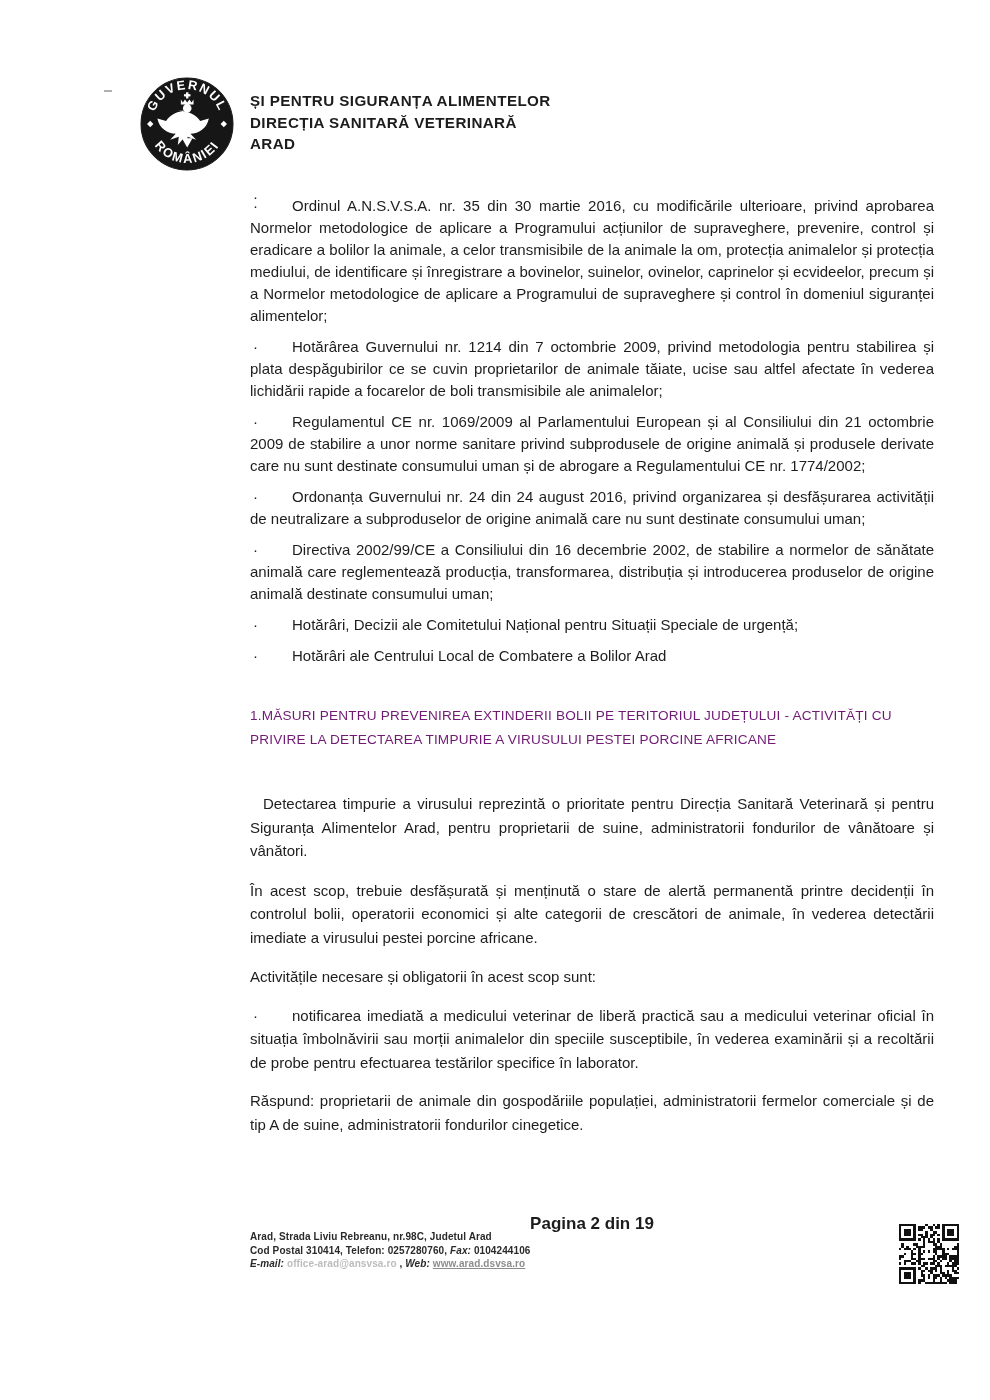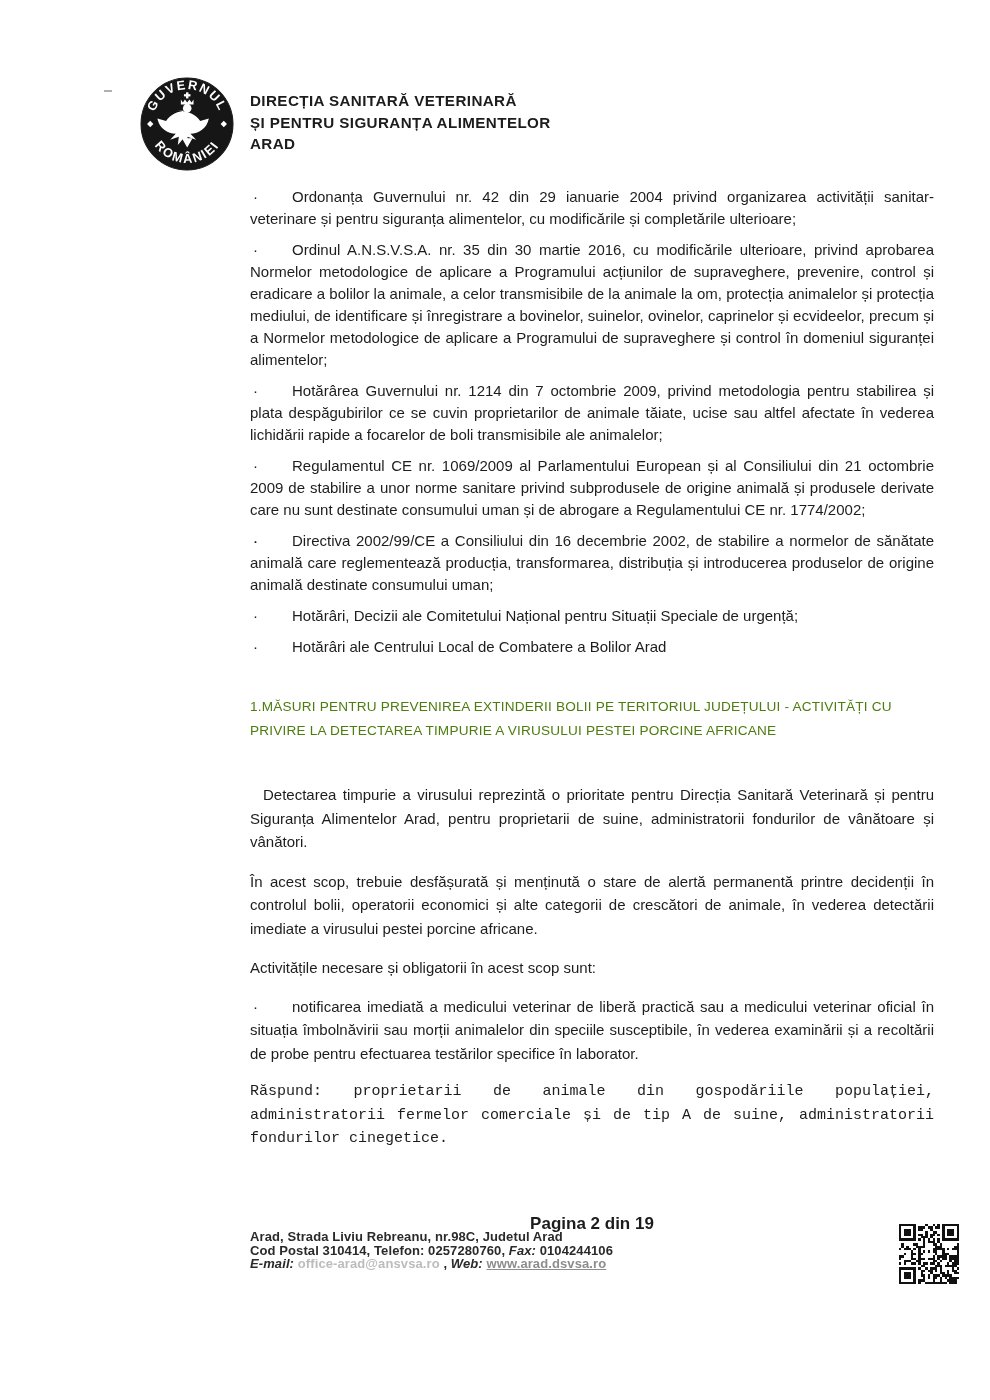--- a/index.html
+++ b/index.html
@@ -32,38 +32,38 @@
     position:absolute;left:250px;top:186px;width:684px;
     font-size:15px;line-height:22px;text-align:justify;color:#1d1d1d;
   }
   .b{position:relative;text-indent:42px;margin:0 0 9px 0;}
   .b .dot{position:absolute;left:3px;top:0;text-indent:0;font-size:15px;}
   .b:last-of-type{margin-bottom:0;}
 
   .heading{
     margin-top:37px;
     font-size:13.6px;line-height:24px;letter-spacing:.2px;
-    text-align:left;color:#4d7c0f;font-weight:normal;
+    text-align:left;color:#701a75;font-weight:normal;
   }
   .lower{line-height:23.5px;}
   .p1{margin-top:40px;text-indent:13px;}
   .p{margin-top:16px;}
   .intro{text-align:left;}
   .ab{position:relative;text-indent:42px;margin-top:9px;}
   .ab .dot{position:absolute;left:3px;top:0;text-indent:0;}
-  .resp{margin-top:8px;font-family:Liberation Mono, monospace;}
+  .resp{margin-top:8px;}
 
   
   .page-indicator{
     position:absolute;left:250px;width:684px;top:1214px;
     text-align:center;font-size:17px;font-weight:bold;color:#1c1c1c;
   }
   .address{
     position:absolute;left:250px;top:1230px;
-    font-size:13px;line-height:13.5px;font-weight:bold;color:#2a2a2a;
+    font-size:10px;line-height:13.5px;font-weight:bold;color:#2a2a2a;
     letter-spacing:.1px;
   }
   .address .lbl{font-weight:bold;color:#2a2a2a;font-style:italic;}
   .link-light{color:#bcbcbc;font-weight:bold;}
   .link-gray{color:#8d8d8d;text-decoration:underline;font-weight:bold;}
 
   .qr{position:absolute;left:899px;top:1224px;width:60px;height:60px;}
 </style>
 </head>
 <body>
@@ -93,45 +93,45 @@
         <rect x="43" y="16.8" width="6.4" height="2.2"></rect>
         <path d="M40,22 l2,3 2,-3 2.2,3 2.2,-3 2,3 2,-3 v5 h-12.4 z"></path>
         <circle cx="46.2" cy="30.5" r="4.2"></circle>
         <path d="M46.2,33 C37,33 29.5,37 25.5,43 l-8.5,-2.5 c2,10 10,14.5 18,15 l-5.5,6 8.5,-3 -1,8 5.2,-6 5.2,6 -1,-8 8.5,3 -5.5,-6 c8,-0.5 16,-5 18,-15 l-8.5,2.5 c-4,-6 -11.5,-10 -22.7,-10 z"></path>
         <path d="M41,60 h10.4 l-5.2,9 z"></path>
       </g>
     </svg>
   </div>
 
   <div class="header-title">
+    <div>ȘI PENTRU SIGURANȚA ALIMENTELOR</div>
     <div>DIRECȚIA SANITARĂ VETERINARĂ</div>
-    <div>ȘI PENTRU SIGURANȚA ALIMENTELOR</div>
     <div>ARAD</div>
   </div>
 
   <div class="content">
 
     <p class="b">
       <span class="dot">·</span>
-      <span>Ordonanța Guvernului nr. 42 din 29 ianuarie 2004 privind organizarea activității sanitar-veterinare și pentru siguranța alimentelor, cu modificările și completările ulterioare;</span>
     </p>
     <p class="b">
       <span class="dot">·</span>
       <span>Ordinul A.N.S.V.S.A. nr. 35 din 30 martie 2016, cu modificările ulterioare, privind aprobarea Normelor metodologice de aplicare a Programului acțiunilor de supraveghere, prevenire, control și eradicare a bolilor la animale, a celor transmisibile de la animale la om, protecția animalelor și protecția mediului, de identificare și înregistrare a bovinelor, suinelor, ovinelor, caprinelor și ecvideelor, precum și a Normelor metodologice de aplicare a Programului de supraveghere și control în domeniul siguranței alimentelor;</span>
     </p>
     <p class="b">
       <span class="dot">·</span>
       <span>Hotărârea Guvernului nr. 1214 din 7 octombrie 2009, privind metodologia pentru stabilirea și plata despăgubirilor ce se cuvin proprietarilor de animale tăiate, ucise sau altfel afectate în vederea lichidării rapide a focarelor de boli transmisibile ale animalelor;</span>
     </p>
     <p class="b">
       <span class="dot">·</span>
       <span>Regulamentul CE nr. 1069/2009 al Parlamentului European și al Consiliului din 21 octombrie 2009 de stabilire a unor norme sanitare privind subprodusele de origine animală și produsele derivate care nu sunt destinate consumului uman și de abrogare a Regulamentului CE nr. 1774/2002;</span>
     </p>
     <p class="b">
       <span class="dot">·</span>
+      <span>Ordonanța Guvernului nr. 24 din 24 august 2016, privind organizarea și desfășurarea activității de neutralizare a subproduselor de origine animală care nu sunt destinate consumului uman;</span>
     </p>
     <p class="b">
       <span class="dot">·</span>
       <span>Directiva 2002/99/CE a Consiliului din 16 decembrie 2002, de stabilire a normelor de sănătate animală care reglementează producția, transformarea, distribuția și introducerea produselor de origine animală destinate consumului uman;</span>
     </p>
     <p class="b">
       <span class="dot">·</span>
       <span>Hotărâri, Decizii ale Comitetului Național pentru Situații Speciale de urgență;</span>
     </p>
     <p class="b">

